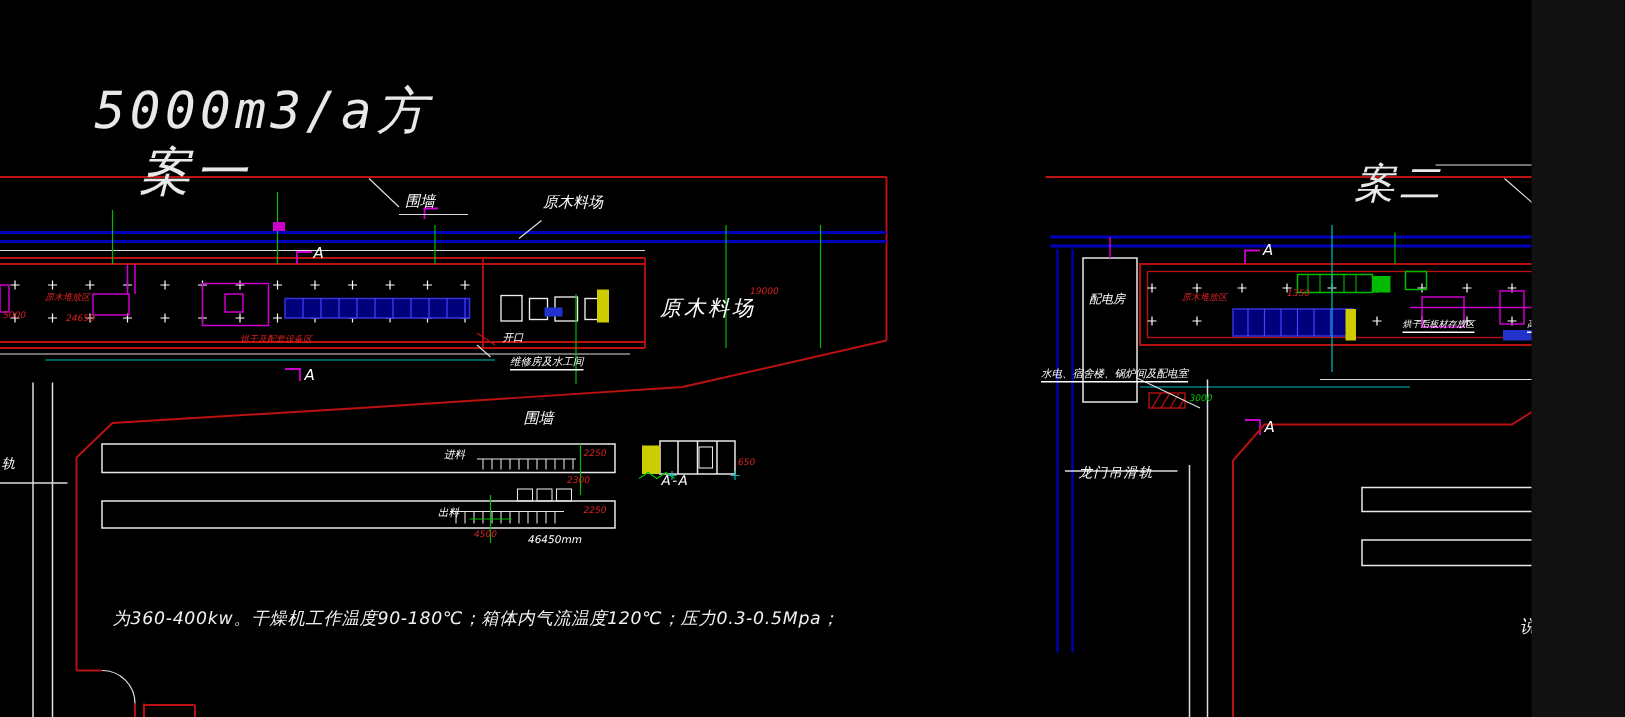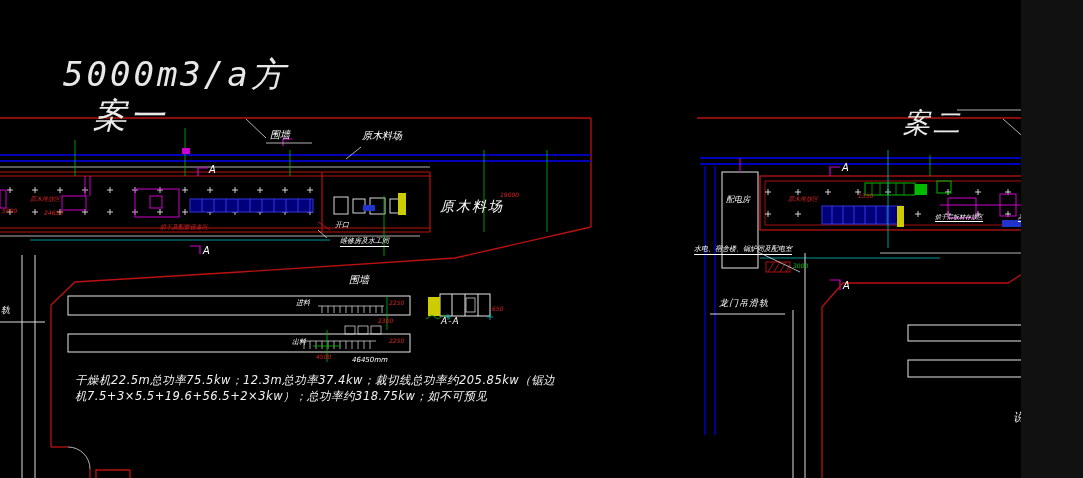--- a/index.html
+++ b/index.html
@@ -228,27 +228,26 @@
   <div class="lbl red tiny" style="left:2px;top:208px;">5000</div>
   <div class="lbl red tiny" style="left:44px;top:210px;">24650</div>
   <div class="lbl red tiny" style="left:500px;top:192px;">19000</div>
   <div class="lbl red tiny" style="left:378px;top:318px;">2300</div>
   <div class="lbl red tiny" style="left:316px;top:354px;">4500</div>
   <div class="lbl red tiny" style="left:389px;top:300px;">2250</div>
   <div class="lbl red tiny" style="left:389px;top:338px;">2250</div>
   <div class="lbl red tiny" style="left:492px;top:306px;">650</div>
   <div class="lbl" style="left:441px;top:317px;font-size:9px;letter-spacing:1px;text-align:center;">A-A</div>
 
-  <div class="lbl note" style="left:75px;top:375px;">干燥机22.5m总功率75.5kw；12.3m总功率37.4kw；裁切线总功率约205.85kw（锯边</div>
-  <div class="lbl note" style="left:75px;top:391px;">机7.5+3×5.5+19.6+56.5+2×3kw）；总功率约318.75kw；如不可预见</div>
+  <div class="lbl note" style="left:75px;top:407px;">为360-400kw。干燥机工作温度90-180℃；箱体内气流温度120℃；压力0.3-0.5Mpa；</div>
 
   <div class="lbl title" style="left:903px;top:109px;font-size:27px;">案二</div>
 
   <div class="lbl" style="left:1030px;top:133px;font-size:10px;">围墙</div>
-  <div class="lbl" style="left:719px;top:299px;font-size:9px;letter-spacing:1px;">龙门吊滑轨</div>
+  <div class="lbl" style="left:719px;top:312px;font-size:9px;letter-spacing:1px;">龙门吊滑轨</div>
   <div class="lbl" style="left:726px;top:196px;font-size:8px;">配电房</div>
   <div class="lbl small und" style="left:694px;top:246px;">水电、宿舍楼、锅炉间及配电室</div>
   <div class="lbl red tiny" style="left:788px;top:196px;">原木堆放区</div>
   <div class="lbl tiny und" style="left:935px;top:214px;">烘干后板材存放区</div>
   <div class="lbl tiny und" style="left:1018px;top:214px;">高温后板材存放区</div>
   <div class="lbl" style="left:842px;top:163px;font-size:10px;">A</div>
   <div class="lbl" style="left:843px;top:281px;font-size:10px;">A</div>
   <div class="lbl green tiny" style="left:793px;top:263px;">3000</div>
   <div class="lbl red tiny" style="left:858px;top:193px;">1350</div>
   <div class="lbl note" style="left:1013px;top:412px;">说明：绿色的大门及室</div>

